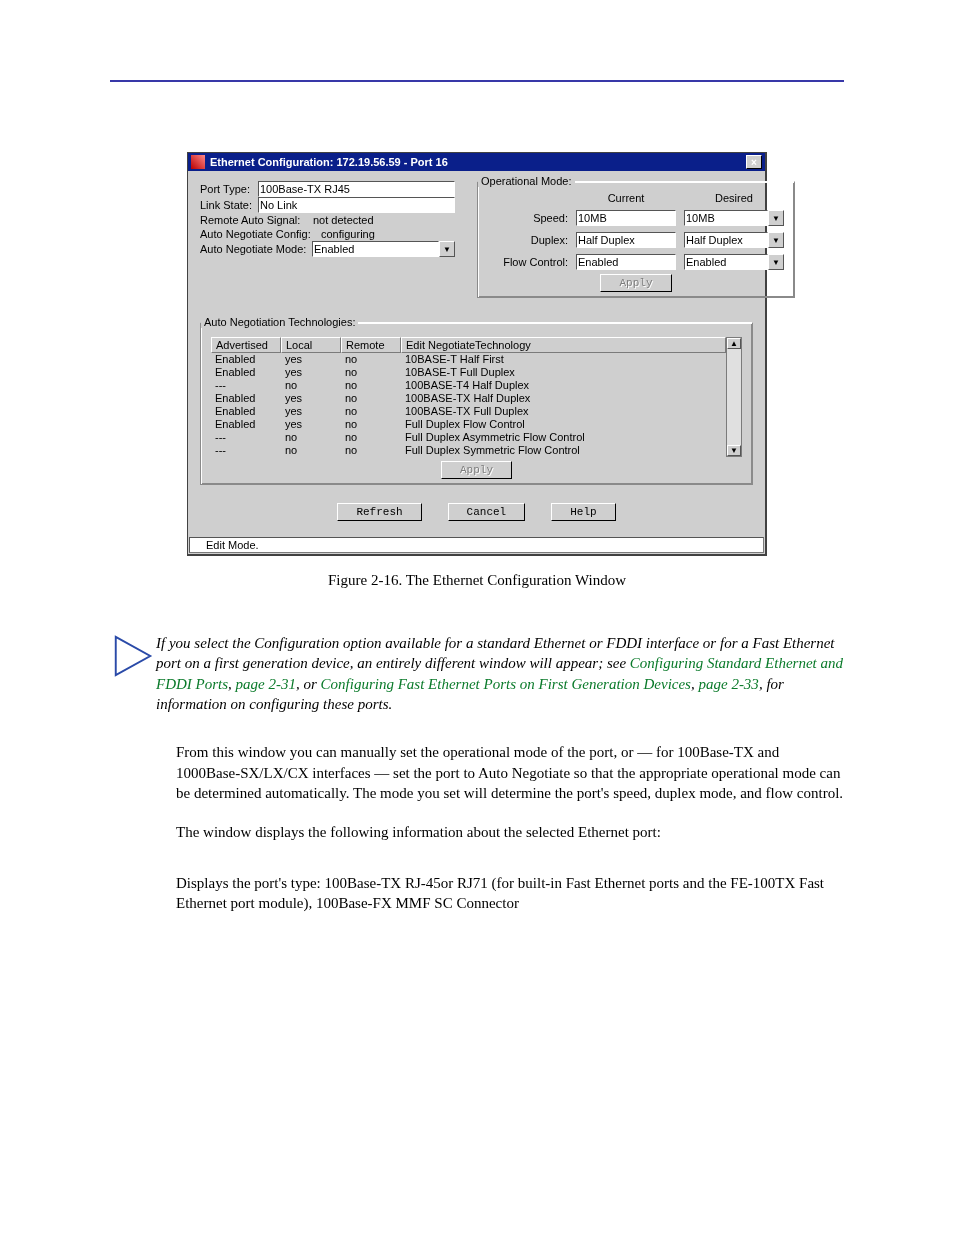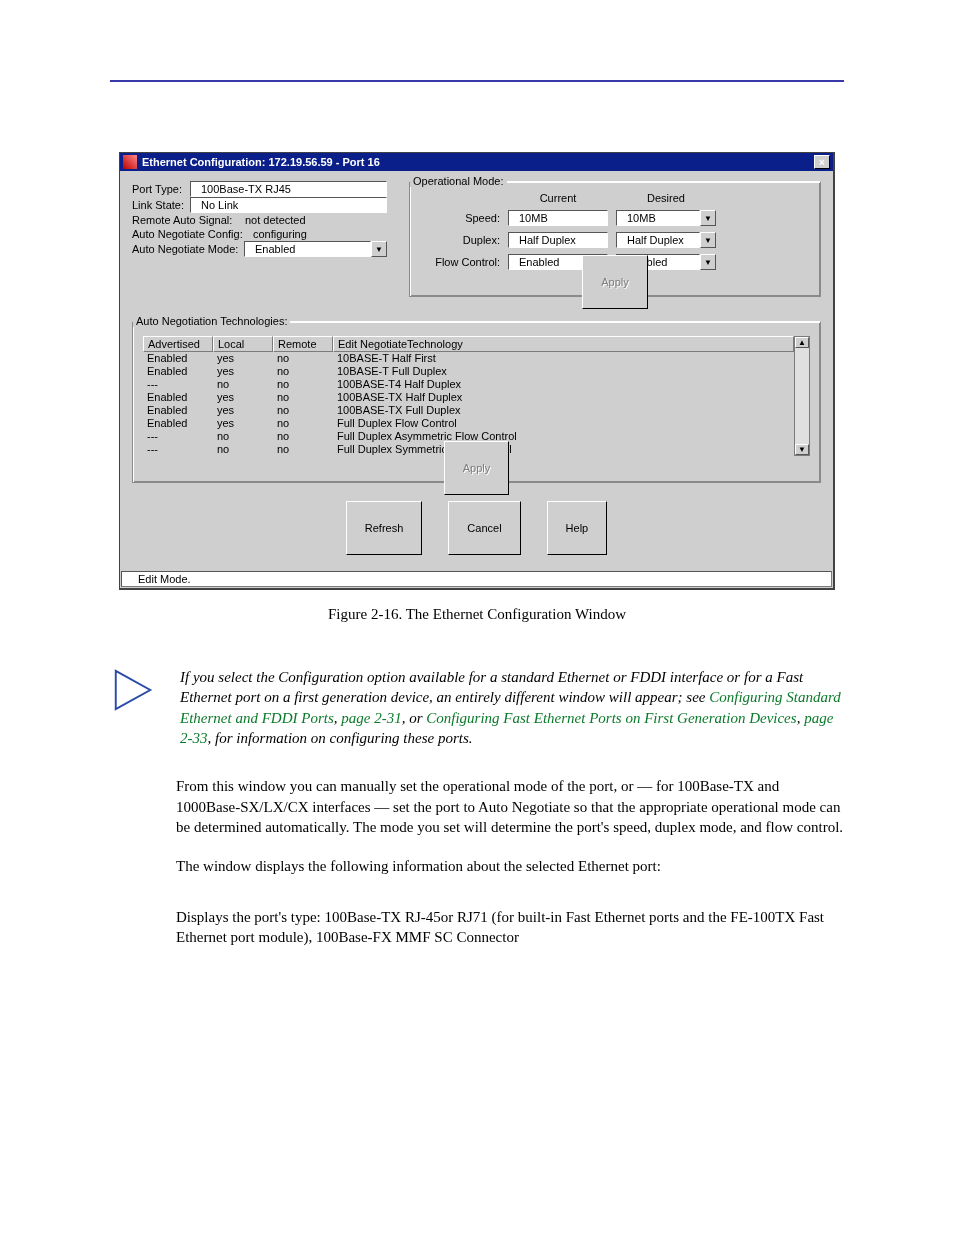--- a/index.html
+++ b/index.html
@@ -14,21 +14,21 @@
     width: 954px;
     margin: 0 auto;
     padding: 80px 110px 60px 110px;
   }
   .top-rule {
     border-top: 2px solid #3838a8;
     margin-bottom: 70px;
   }
   
   .win {
-    width: 716px;
+    width: 580px;
     margin: 0 auto 14px auto;
     border: 1px solid #424242;
     border-right: 2px solid #424242;
     border-bottom: 2px solid #424242;
     background: #cfcfcf;
     font-family: "MS Sans Serif", Arial, sans-serif;
     font-size: 11px;
   }
   .titlebar {
     background: #0a1f8a;
@@ -67,21 +67,21 @@
     display: flex;
     align-items: center;
     font-size: 11px;
   }
   .row .lbl { flex: 0 0 112px; }
   .sunken {
     background: #fff;
     border: 1px solid #7b7b7b;
     border-top-color:#555; border-left-color:#555;
     border-right-color:#fff; border-bottom-color:#fff;
-    padding: 1px 10px;
+    padding: 1px 1px;
     min-height: 16px;
   }
   .sunken-flat {
     background:#cfcfcf;
     border:none;
     padding:1px 3px;
   }
   .combo { display:flex; }
   .combo .sunken { flex:1; }
   .combo .arrow {
@@ -116,23 +116,24 @@
     row-gap: 6px;
     align-items: center;
     font-size: 11px;
   }
   .op-grid .hdr { text-align: center; }
   .op-grid .rl { text-align: right; }
   .btn {
     border: 1px solid #000;
     border-top-color:#fff; border-left-color:#fff;
     background:#cfcfcf;
-    padding: 20px 18px;
+    padding: 2px 18px;
     font-size:11px;
     cursor: default;
+    font-family: Liberation Mono, monospace;
   }
   .btn.disabled { color:#7d7d7d; text-shadow: 1px 1px 0 #fff; }
   .apply-row { text-align:center; margin-top:6px; }
   
   .tech-group { margin-top: 14px; }
   .tech-table-wrap {
     display: flex;
     align-items: flex-start;
     margin-top: 4px;
   }
@@ -184,21 +185,20 @@
   }
   
   .caption {
     text-align:center;
     font-family: "Palatino Linotype", Georgia, serif;
     font-size: 15px;
     margin: 16px 0 44px 0;
   }
   .note-row {
     display:flex;
-    gap: 24px;
     margin-bottom: 28px;
   }
   .note-arrow svg { width: 46px; height: 46px; }
   .note-text {
     font-family: "Palatino Linotype", Georgia, serif;
     font-style: italic;
     font-size: 15px;
     line-height: 1.35;
   }
   .note-text .link { color: #0a7a2a; }

